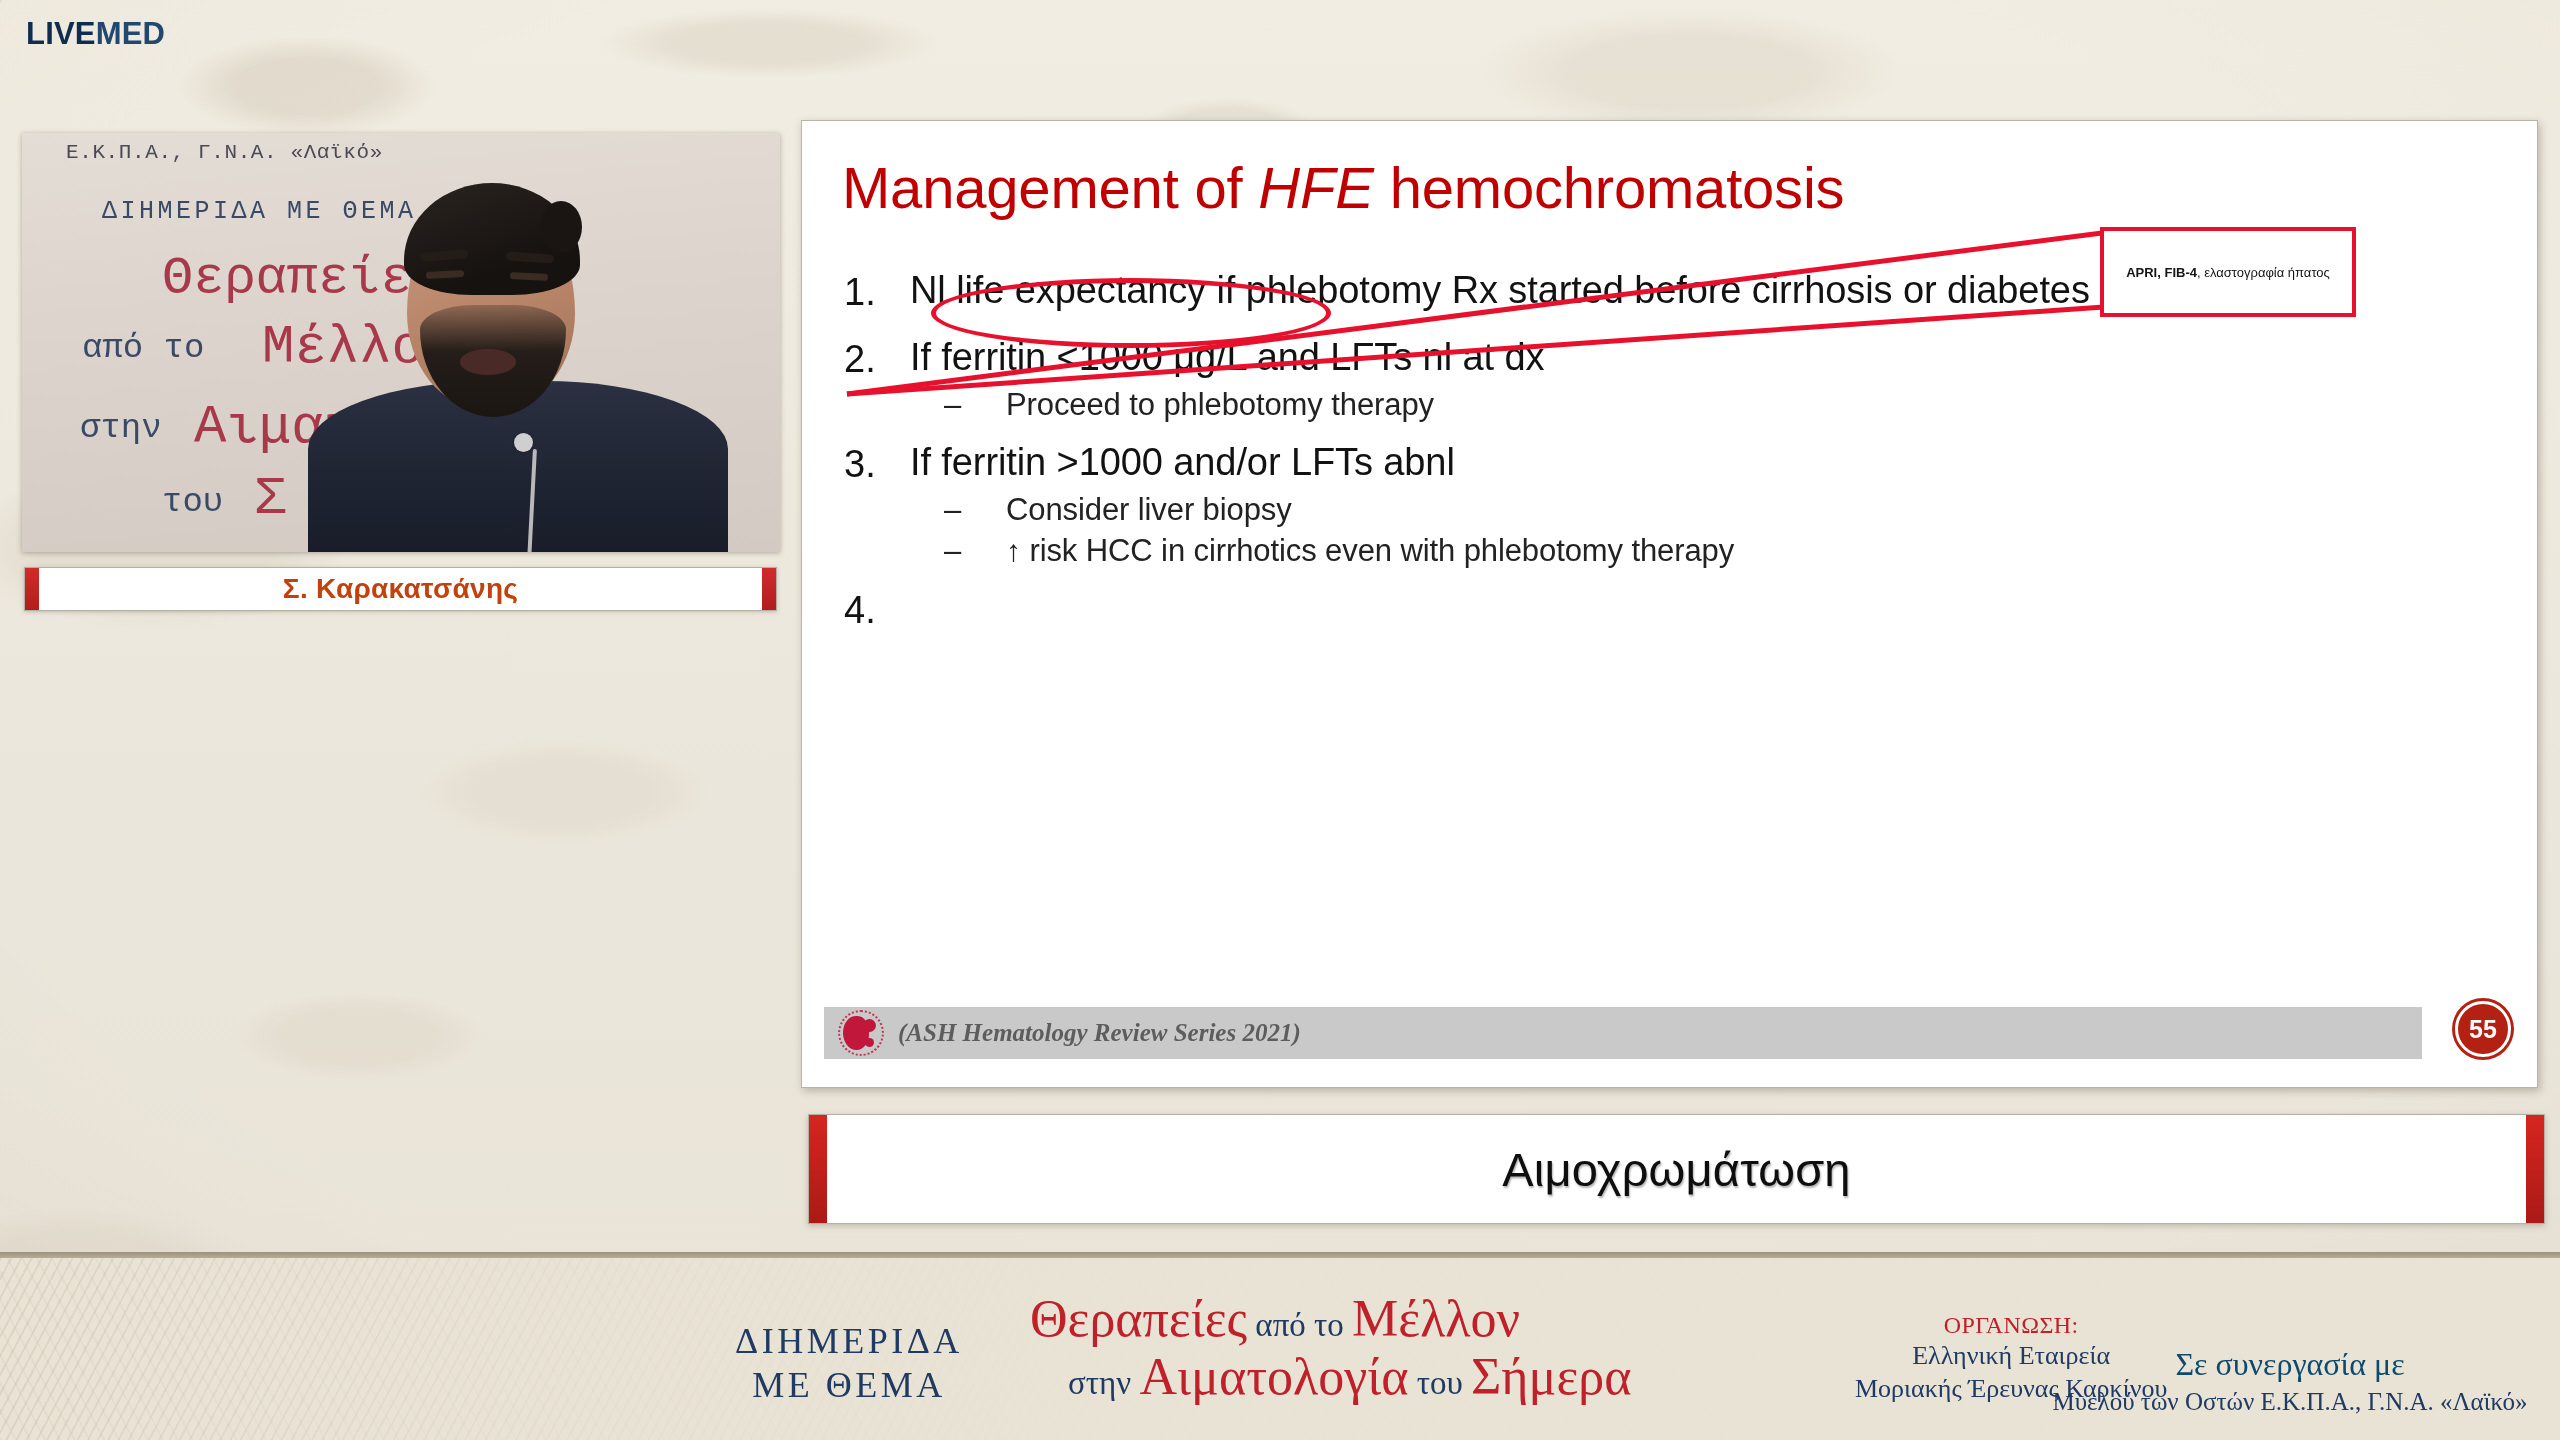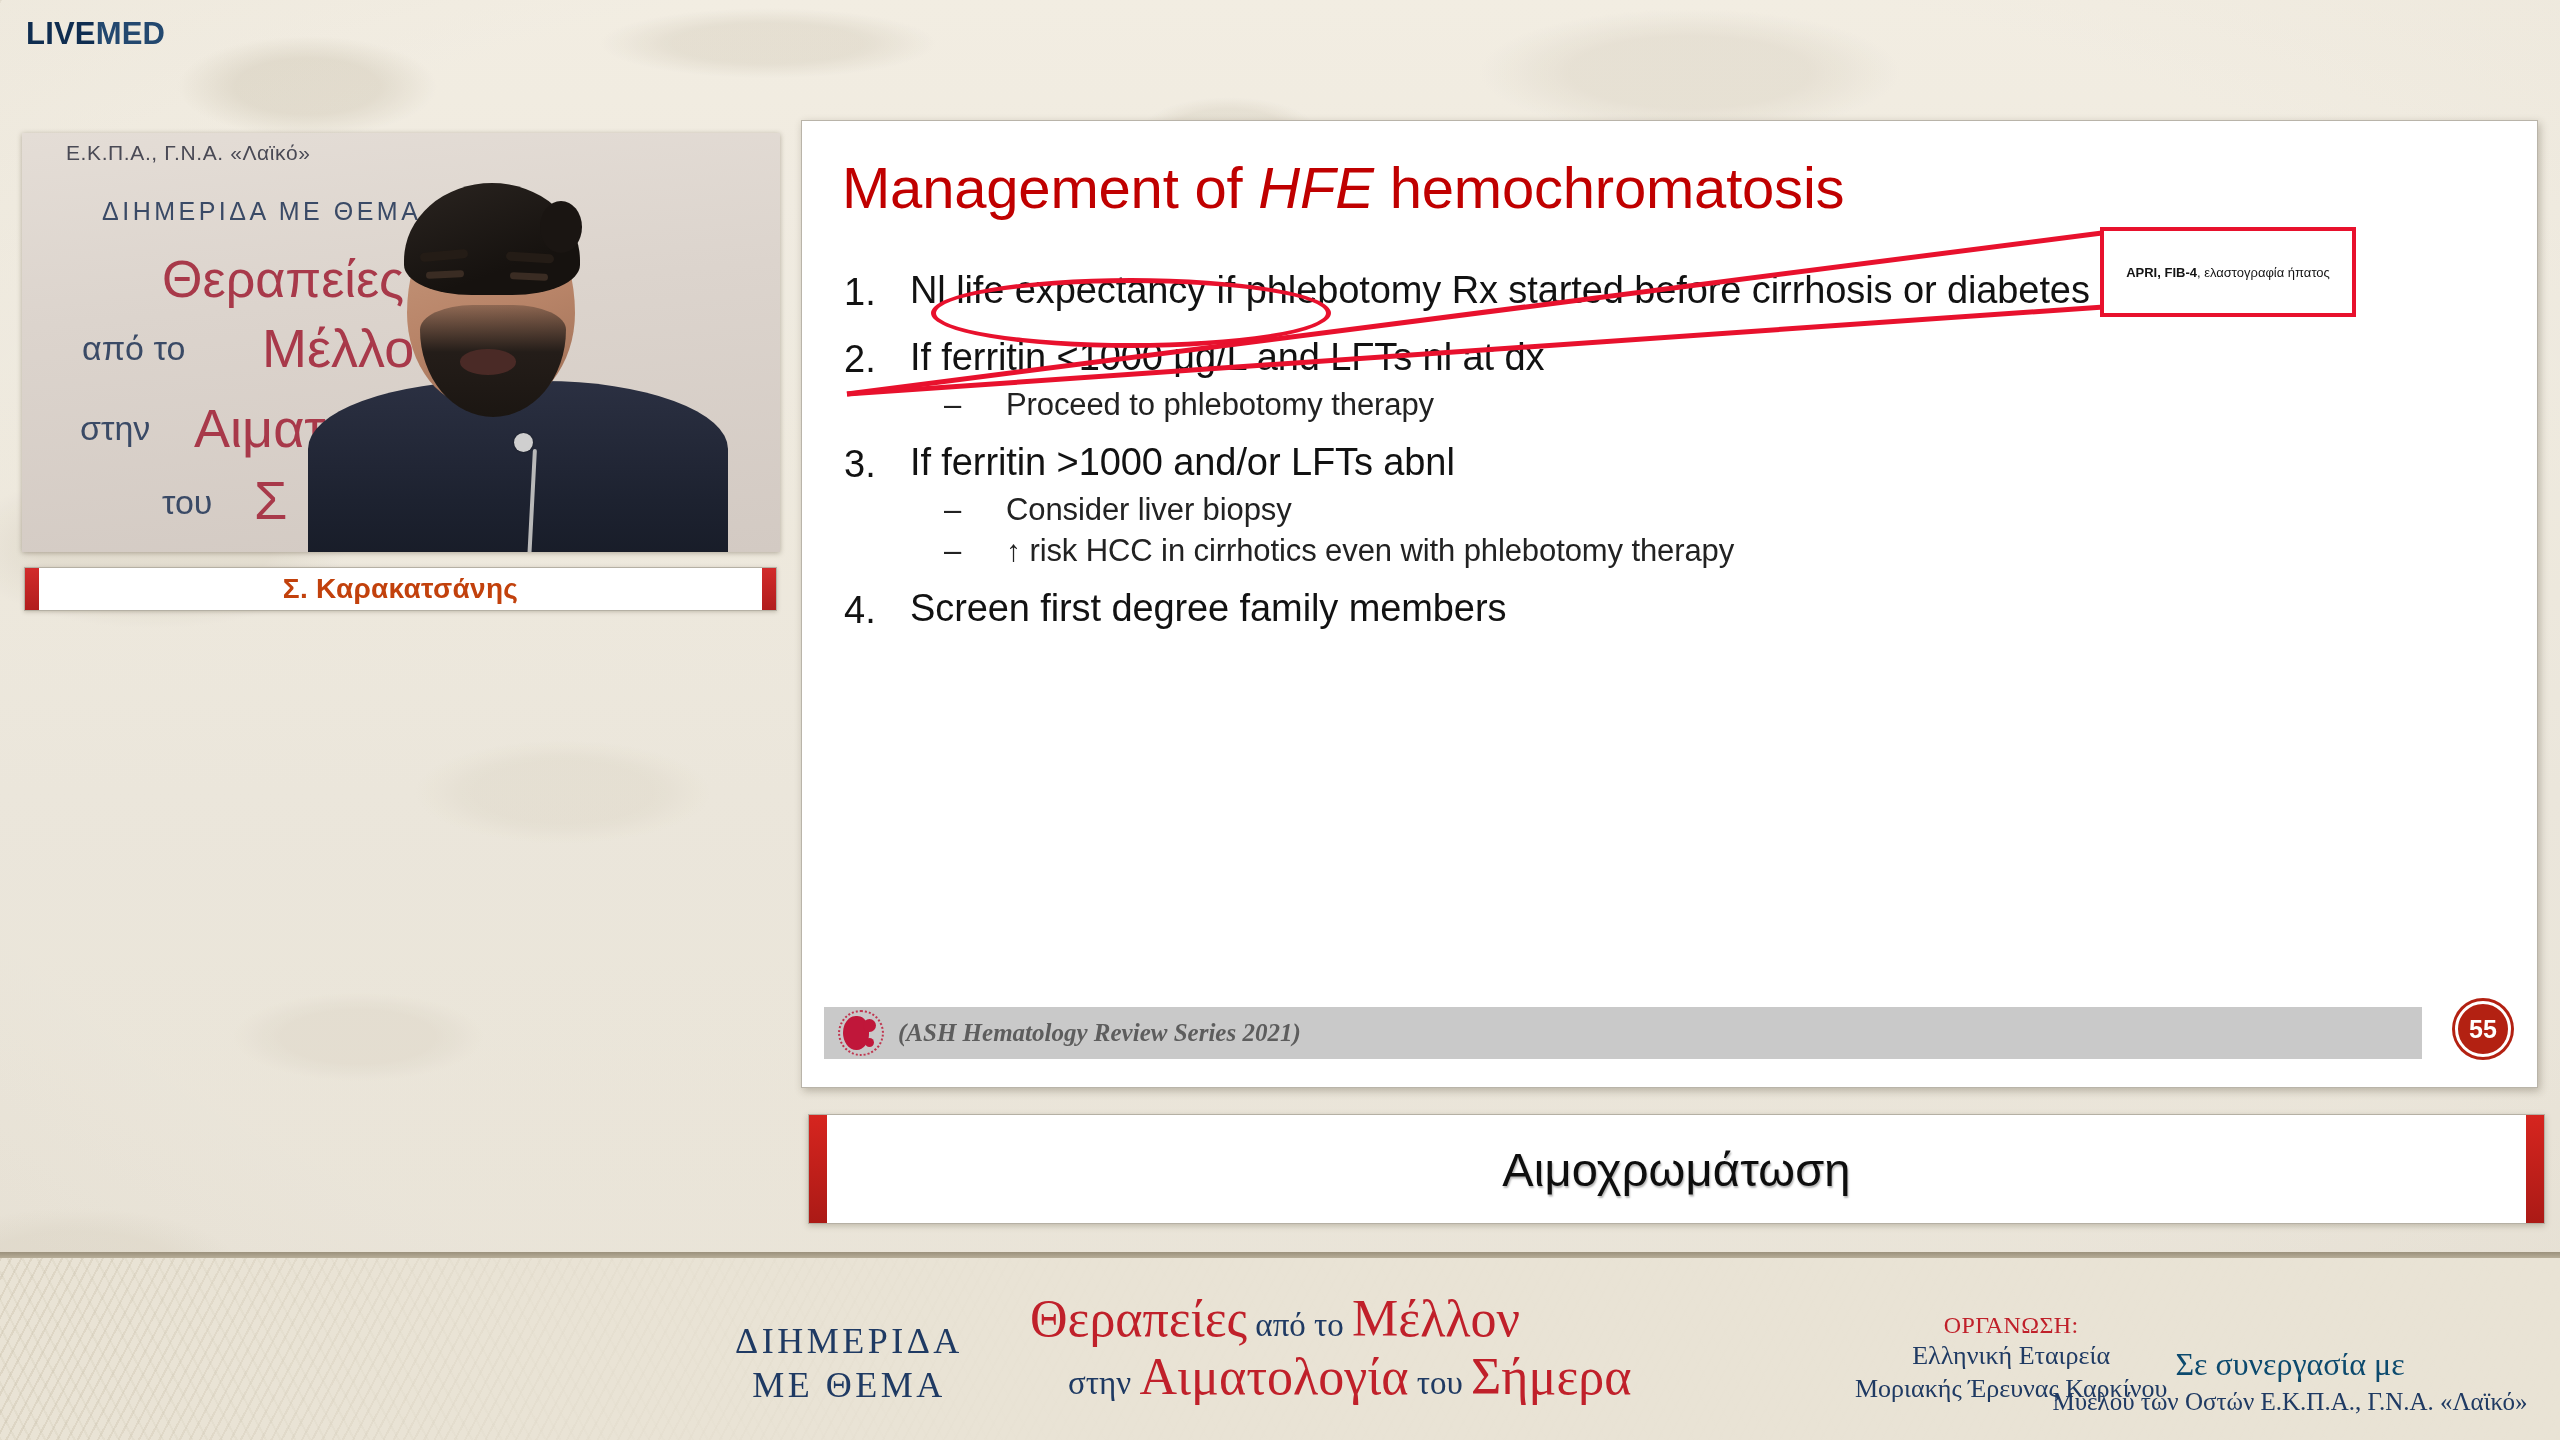--- a/index.html
+++ b/index.html
@@ -61,21 +61,21 @@
     overflow: hidden;
   }
   .video-inner {
     position: absolute; inset: 0;
     background: linear-gradient(175deg, #e4ddd6 0%, #dcd4cd 40%, #d3cac3 100%);
     overflow: hidden;
   }
   
   .vb {
     position: absolute;
-    font-family: Liberation Sans, sans-serif;
+    font-family: Liberation Mono, monospace;
     white-space: nowrap;
     line-height: 1;
   }
   .vb-top   { top: 9px;  left: 44px; font-size: 21px; color: #4a4a55; letter-spacing: .6px; }
   .vb-dih   { top: 66px; left: 80px; font-size: 25px; color: #3a4a66; letter-spacing: 3.5px; }
   .vb-ther  { top: 120px; left: 140px; font-size: 52px; color: #a8394a; }
   .vb-apo   { top: 198px; left: 60px;  font-size: 34px; color: #3a4a66; }
   .vb-mel   { top: 188px; left: 240px; font-size: 54px; color: #a8394a; }
   .vb-stin  { top: 278px; left: 58px;  font-size: 34px; color: #3a4a66; }
   .vb-aim   { top: 268px; left: 172px; font-size: 54px; color: #a8394a; }
@@ -422,21 +422,20 @@
       <div class="sub-txt">Consider liver biopsy</div>
     </div>
     <div class="sub-row">
       <div class="sub-dash">–</div>
       <div class="sub-txt"><span class="arrow-up">↑</span><span> risk HCC in cirrhotics even with phlebotomy therapy</span></div>
     </div>
     <div class="gap-b"></div>
 
     <div class="li-row">
       <div class="li-num">4.</div>
-      <div class="li-txt">Screen first degree family members</div>
     </div>
   </div>
 
   <div class="ann-ellipse"></div>
 
   <svg class="ann-leader" viewBox="0 0 1737 968">
     <polyline points="1298,116 60,278" fill="none" stroke="#e8112d" stroke-width="0"></polyline>
     <line x1="1300" y1="112" x2="48" y2="270" stroke="#e8112d" stroke-width="5" style="display:none"></line>
     <line x1="1298" y1="110" x2="46" y2="272" stroke="#e8112d" stroke-width="5" style="display:none"></line>
 

